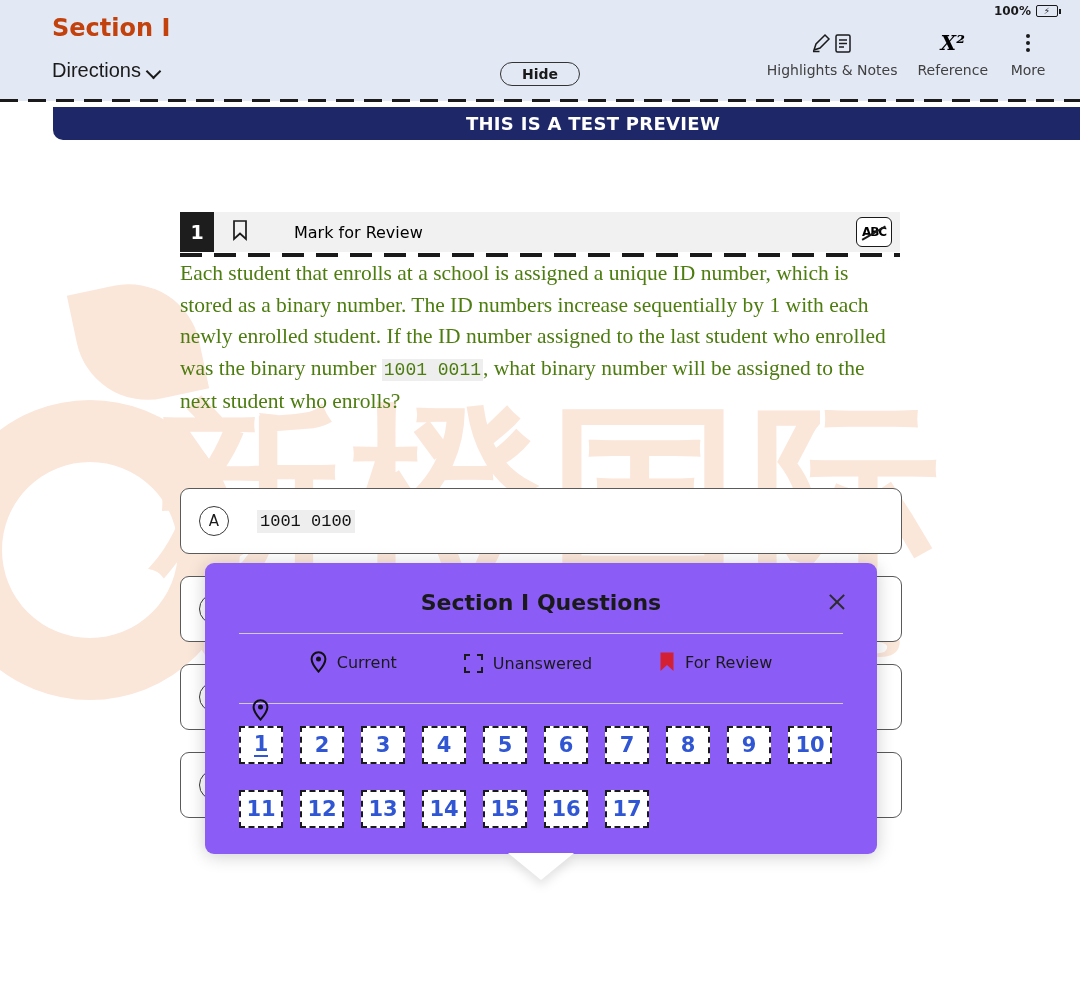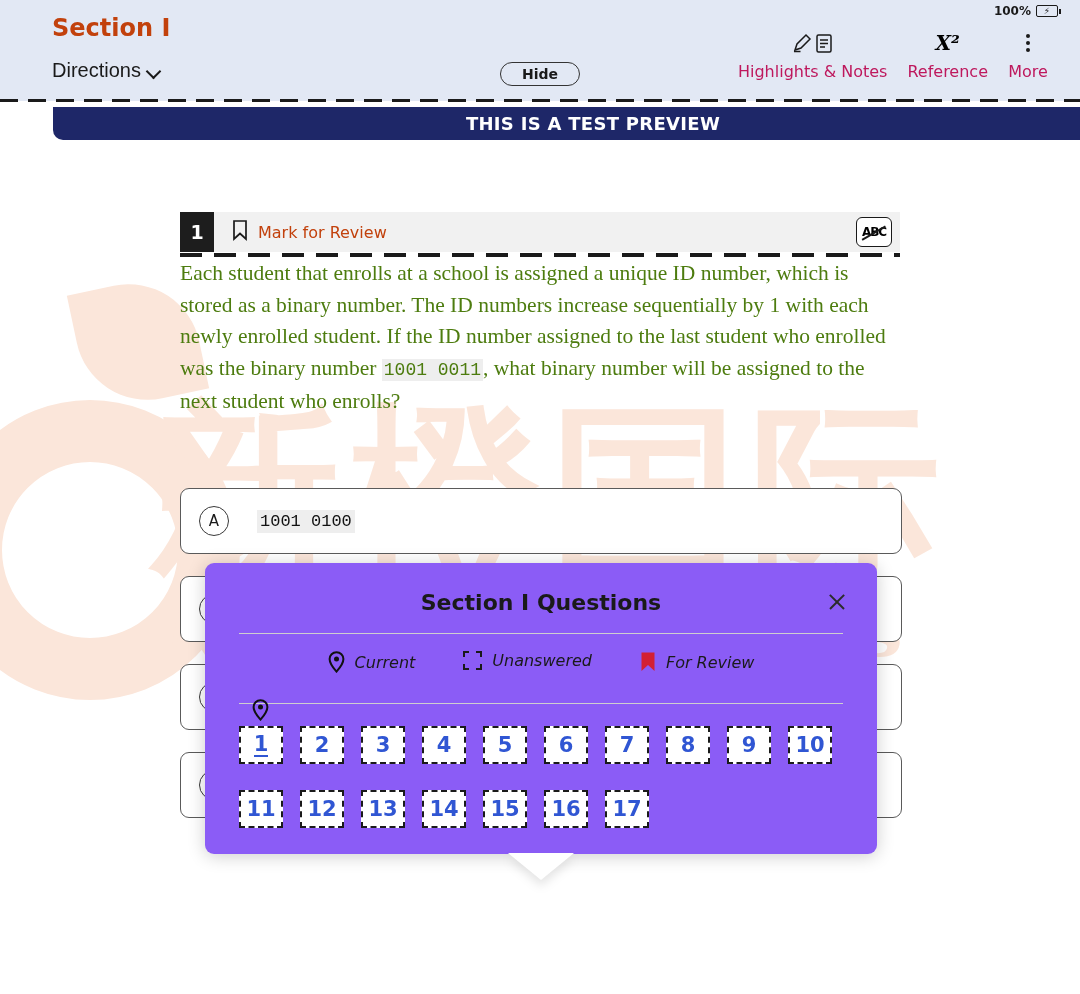--- a/index.html
+++ b/index.html
@@ -67,21 +67,21 @@
     padding: 3px 21px; font-size: 14px; font-weight: 700; color: #1a1a1a;
     cursor: pointer; font-family: "DejaVu Sans", sans-serif;
   }
   .hdr-tools { position: absolute; right: 22px; top: 30px; display: flex; align-items: flex-start; gap: 0px; }
   .tool {
     display: flex; flex-direction: column; align-items: center; justify-content: flex-start;
     cursor: pointer; padding: 0 10px; min-width: 60px;
   }
   .tool .ticon { height: 26px; display: flex; align-items: center; justify-content: center; }
   .tool .tlabel {
-    margin-top: 6px; font-size: 16px; color: #be185d; white-space: nowrap;
+    margin-top: 6px; font-size: 14px; color: #404040; white-space: nowrap;
     font-family: "DejaVu Sans", sans-serif;
   }
   .tool-ref .ticon { font-size: 20px; font-weight: 700; font-style: italic; font-family: "DejaVu Serif", serif; }
   .dots3 { display: flex; flex-direction: column; gap: 3px; align-items: center; justify-content: center; height: 26px; }
   .dots3 i { width: 4px; height: 4px; border-radius: 50%; background: #1a1a1a; display: block; }
   .battery-wrap {
     position: absolute; right: 22px; top: 4px; display: flex; align-items: center; gap: 5px;
     font-size: 12px; font-weight: 700; color: #1a1a1a; font-family: "DejaVu Sans", sans-serif;
   }
   .batt {
@@ -110,21 +110,21 @@
   .qheader {
     position: absolute; left: 180px; top: 62px; width: 720px; height: 40px;
     background: #f1f1f1; display: flex; align-items: center;
   }
   .qnum {
     width: 34px; height: 40px; background: #1d1d1d; color: #fff;
     display: flex; align-items: center; justify-content: center;
     font-size: 19px; font-weight: 700; font-family: "DejaVu Sans", sans-serif;
   }
   .qmark { display: flex; align-items: center; gap: 10px; margin-left: 18px; cursor: pointer; }
-  .qmark-label { font-size: 16px; color: #c2410c; font-family: "DejaVu Sans", sans-serif; }
+  .qmark-label { font-size: 16px; color: #000000; font-family: "DejaVu Sans", sans-serif; margin-left: 36px; }
   .abc-btn {
     margin-left: auto; margin-right: 8px; width: 36px; height: 30px;
     border: 1.6px solid #1a1a1a; border-radius: 6px; background: #fff;
     display: flex; align-items: center; justify-content: center; cursor: pointer; position: relative;
   }
   .abc-btn span { font-size: 12px; font-weight: 700; font-family: "DejaVu Sans", sans-serif; letter-spacing: -1px; }
   .abc-btn::after {
     content: ""; position: absolute; left: 5px; top: 21px; width: 27px; height: 1.6px;
     background: #1a1a1a; transform: rotate(-30deg); transform-origin: left center;
   }
@@ -171,21 +171,21 @@
   .modal-close {
     position: absolute; right: -8px; top: 3px; width: 28px; height: 28px; cursor: pointer;
     display: flex; align-items: center; justify-content: center;
   }
   .modal-close::before, .modal-close::after {
     content: ""; position: absolute; width: 20px; height: 1.8px; background: #2b2b2b;
   }
   .modal-close::before { transform: rotate(45deg); }
   .modal-close::after  { transform: rotate(-45deg); }
   .hr { height: 1px; background: #cfcfcf; margin: 14px 0 0 0; }
-  .legend { display: flex; align-items: flex-start; justify-content: center; gap: 48px; padding: 17px 0 16px 0; font-style: italic; }
+  .legend { display: flex; align-items: flex-end; justify-content: center; gap: 67px; padding: 17px 0 16px 0; }
   .legend-item { display: flex; align-items: center; gap: 10px; font-size: 16px; color: #1a1a1a; font-family: "DejaVu Sans", sans-serif; }
   .ic-pin { width: 17px; height: 22px; }
   .ic-dashed { width: 19px; height: 19px; border: 2px dashed #1a1a1a; }
   .ic-flag { width: 16px; height: 22px; }
 
   .grid { padding-top: 22px; }
   .grid-row { display: flex; gap: 17px; }
   .grid-row + .grid-row { margin-top: 26px; }
   .qcell { position: relative; width: 44px; height: 38px; }
   .qcell .cellbox {

